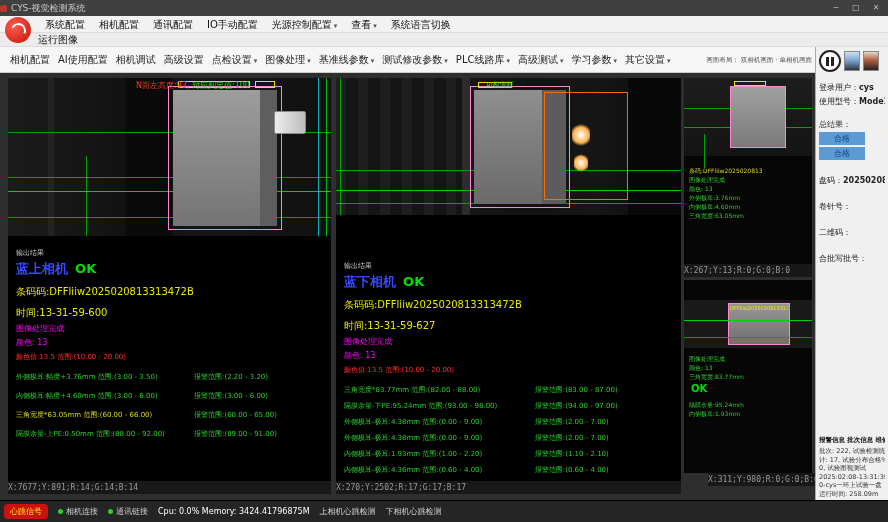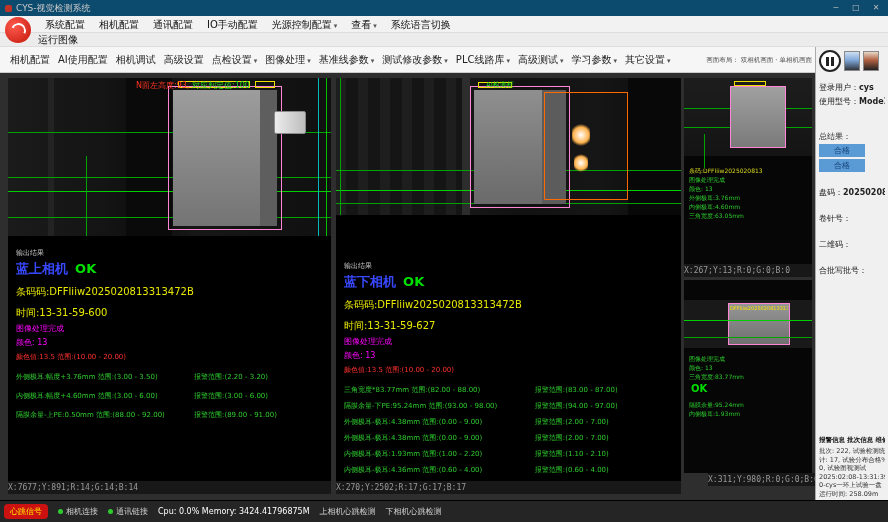--- a/index.html
+++ b/index.html
@@ -1,20 +1,20 @@
 <!DOCTYPE html>
 <html><head>
 <meta charset="utf-8">
 <style>
   *{margin:0;padding:0;box-sizing:border-box}
   body{margin:0;background:#555;font-family:"DejaVu Sans","Liberation Sans",sans-serif}
   .app{position:relative;width:888px;height:522px;background:#2e2e2e;overflow:hidden}
 
   
-  .titlebar{position:absolute;left:0;top:0;width:888px;height:16px;background:#0c4a6e;color:#c8c8c8;font-size:9px;display:flex;align-items:center;padding-left:5px;gap:4px;z-index:10}
+  .titlebar{position:absolute;left:0;top:0;width:888px;height:16px;background:#404040;color:#c8c8c8;font-size:9px;display:flex;align-items:center;gap:4px;z-index:10}
   .tb-dot{width:7px;height:7px;background:#c23327;border-radius:2px;flex:0 0 auto}
   .win-controls{position:absolute;right:2px;top:0;display:flex}
   .win-controls span{width:20px;height:16px;text-align:center;line-height:16px;font-size:8px;color:#bbb;cursor:pointer}
 
   
   .menubar{position:absolute;left:0;top:16px;width:888px;height:17px;background:#f2f2f2;border-bottom:1px solid #ddd;z-index:9}
   .logo{position:absolute;left:5px;top:1px;width:26px;height:26px;border-radius:50%;background:radial-gradient(circle at 35% 35%,#ff5a4d,#d42a1e 70%);z-index:12}
   .logo::after{content:"";position:absolute;left:6px;top:6px;width:11px;height:11px;border-radius:50%;border:2px solid #fff;border-left-color:transparent;border-bottom-color:transparent;transform:rotate(-20deg)}
   .menu-items{display:flex;margin-left:38px;height:17px;align-items:center}
   .menu-item{font-size:10px;color:#111;padding:0 7px;cursor:pointer;white-space:nowrap}
@@ -169,20 +169,24 @@
       <div class="m-rows" id="left-rows">
           <div class="m-row">
             <div class="m-left green">外侧极耳:幅度+3.76mm 范围:(3.00 - 3.50)</div>
             <div class="m-right green">报警范围:(2.20 - 3.20)</div>
           </div>
           <div class="m-row">
             <div class="m-left green">内侧极耳:幅度+4.60mm 范围:(3.00 - 6.00)</div>
             <div class="m-right green">报警范围:(3.00 - 6.00)</div>
           </div>
           <div class="m-row">
+            <div class="m-left yellow">三角宽度*63.05mm 范围:(60.00 - 66.00)</div>
+            <div class="m-right green">报警范围:(60.00 - 65.00)</div>
+          </div>
+          <div class="m-row">
             <div class="m-left green">隔膜余量-上PE:0.50mm 范围:(88.00 - 92.00)</div>
             <div class="m-right green">报警范围:(89.00 - 91.00)</div>
           </div>
         </div>
     </div>
   </div>
   <div class="coords" style="left:8px;top:481px;width:323px">X:7677;Y:891;R:14;G:14;B:14</div>
 
   <div class="panel" style="left:336px;top:78px;width:345px;height:403px">
     <div class="cam" style="height:137px">
@@ -292,21 +296,21 @@
       </div>
       <div class="sb-mini"></div>
       <div class="sb-mini alt"></div>
     </div>
     <div class="sb-line">
       <span>登录用户：</span><span class="sb-val">cys</span>
     </div>
     <div class="sb-line">
       <span>使用型号：</span><span class="sb-val">Mode11</span>
     </div>
-    <div class="sb-line" style="margin-top:24px">总结果：</div>
+    <div class="sb-line" style="margin-top:12px">总结果：</div>
     <div id="result-boxes">
         <div class="res-box">合格</div>
         <div class="res-box">合格</div>
       </div>
     <div id="sidebar-fields">
         <div class="sb-field"><span>盘码：</span><span class="sb-val">20250208</span></div>
         <div class="sb-field"><span>卷针号：</span><span class="sb-val"></span></div>
         <div class="sb-field"><span>二维码：</span><span class="sb-val"></span></div>
         <div class="sb-field"><span>合批写批号：</span><span class="sb-val"></span></div>
       </div>

